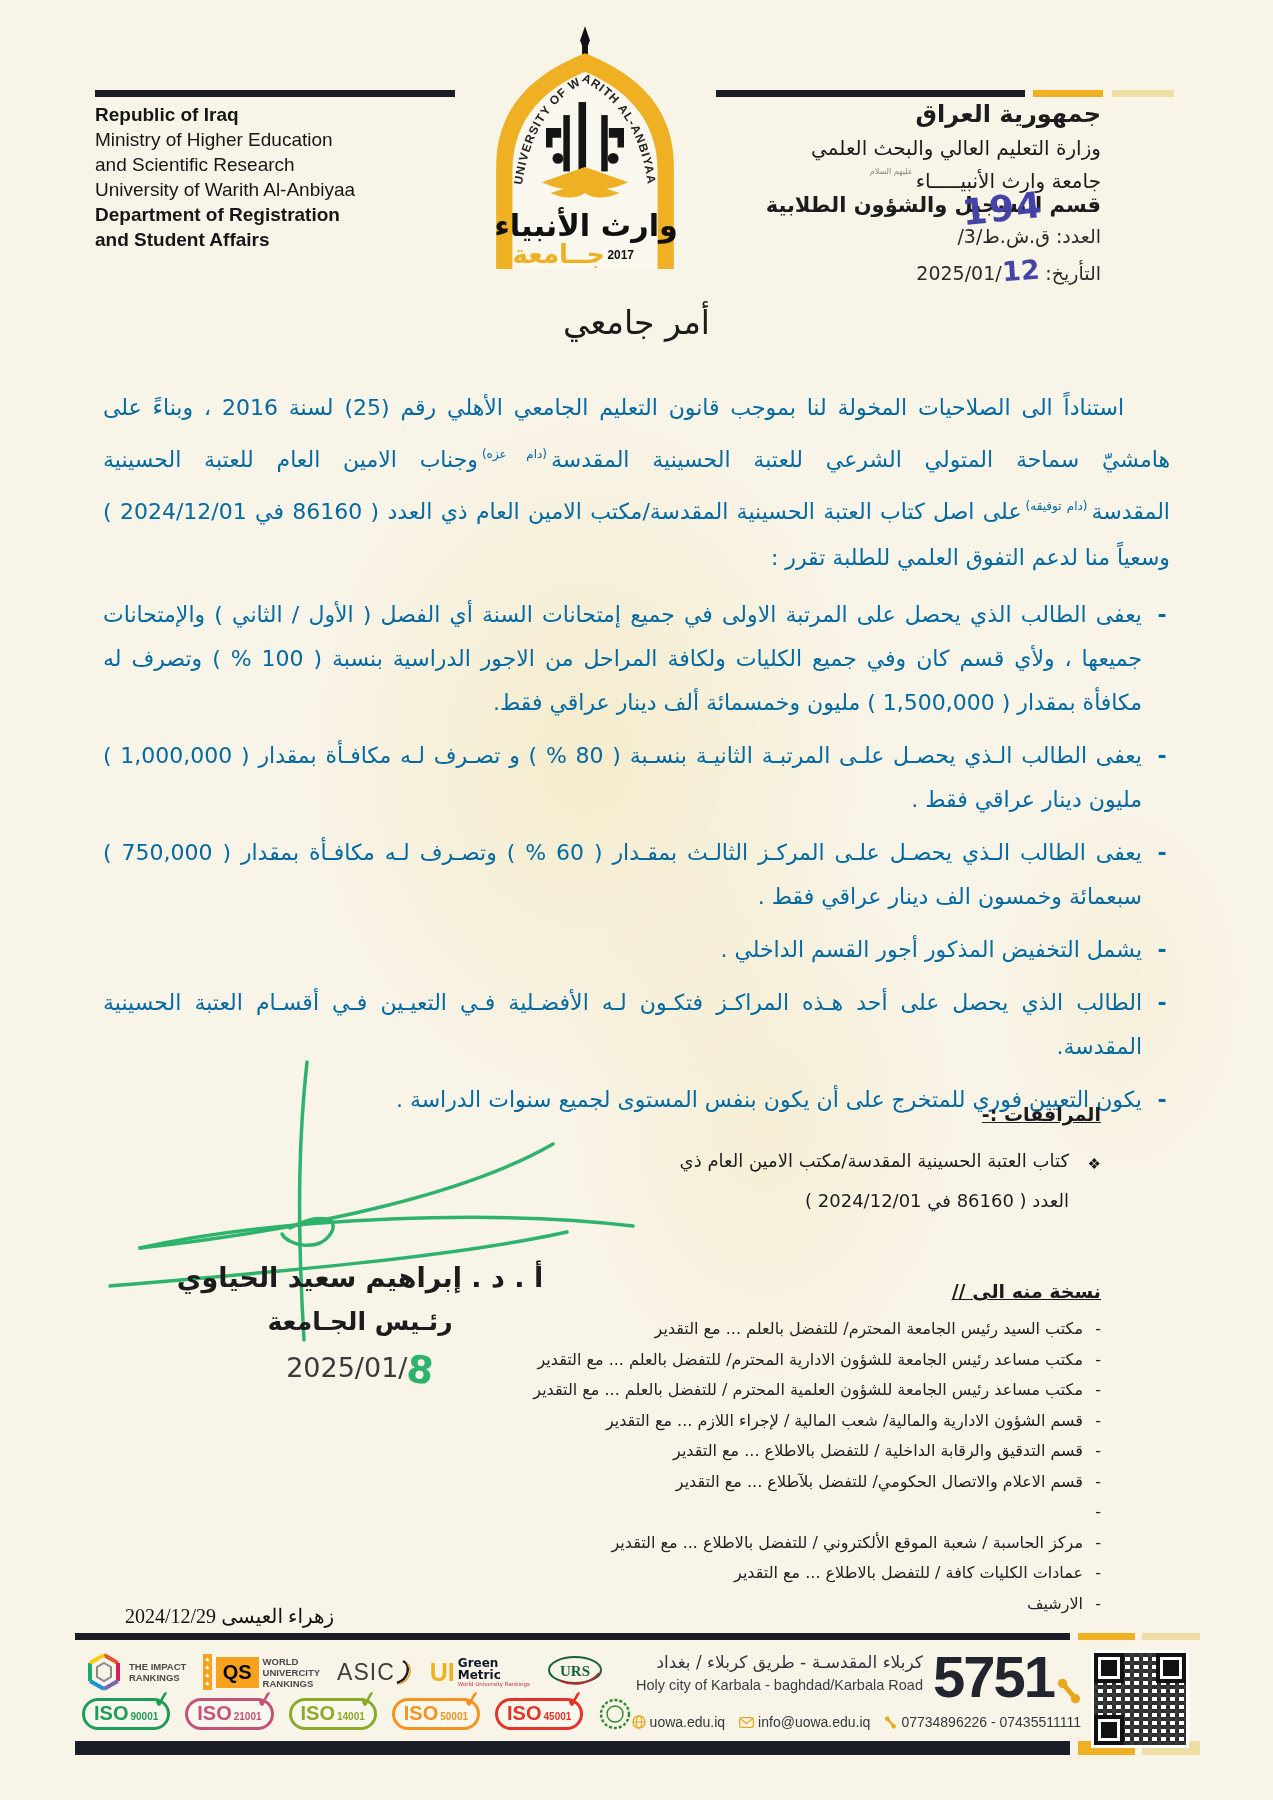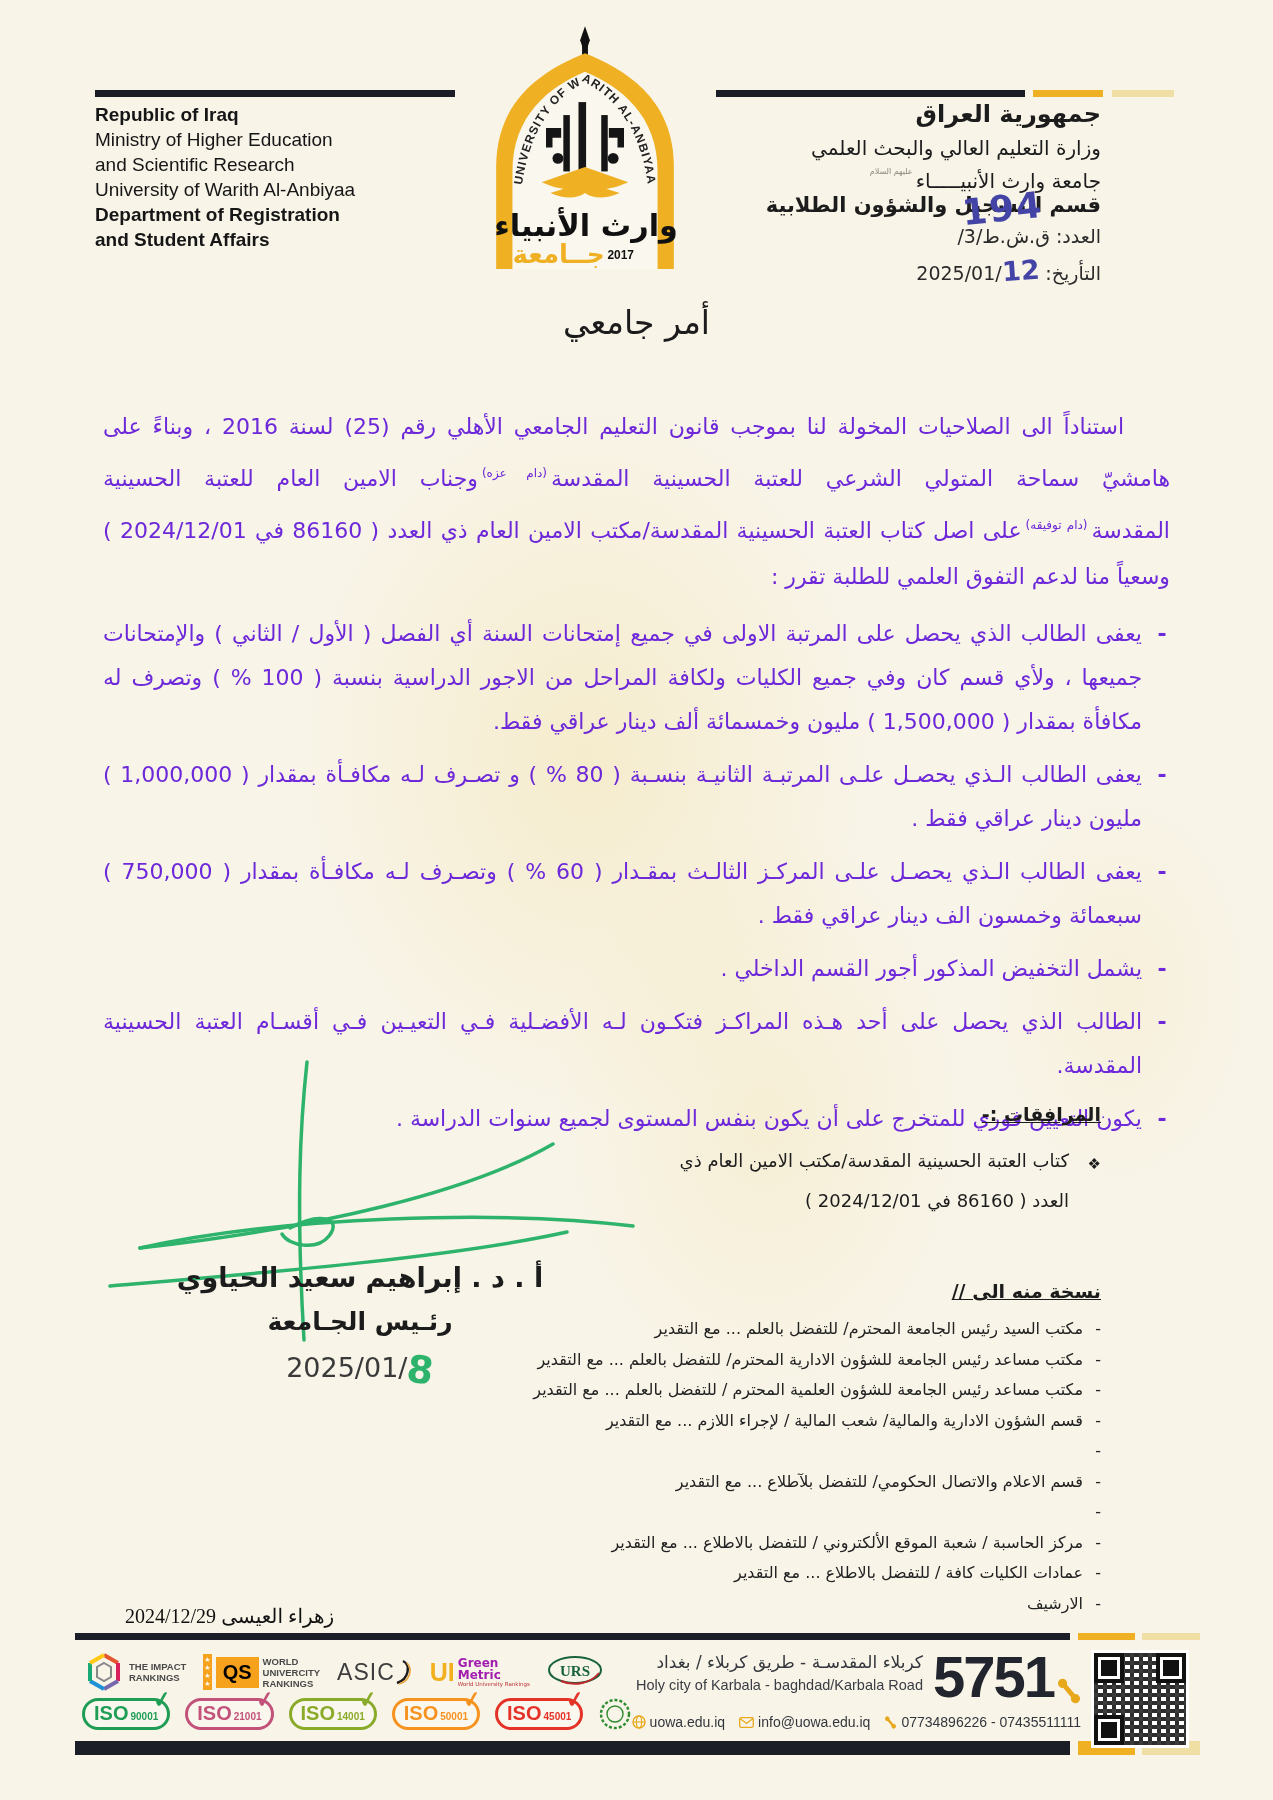--- a/index.html
+++ b/index.html
@@ -25,22 +25,22 @@
   .hdr-ar .honorific{font-size:8px;color:#8a8a7a;vertical-align:14px;margin-right:3px;}
   .hdr-ar .dept{font-weight:bold;font-size:21px;margin-bottom:8px;}
   .hdr-ar .numline,.hdr-ar .dateline{font-size:19px;color:#2a2a2a;margin-bottom:8px;}
   .hw-blue{font-family:"DejaVu Sans",sans-serif;color:#4444a6;font-weight:bold;}
   .hw-194{position:absolute;right:230px;top:188px;font-size:36px;transform:rotate(-6deg);letter-spacing:2px;}
   .hw-12{display:inline-block;font-size:27px;transform:rotate(-4deg);}
   .logo{position:absolute;left:455px;top:24px;}
 
   
   .doc-title{position:absolute;left:0;right:0;top:303px;text-align:center;font-size:33px;font-weight:normal;direction:rtl;}
-  .body{position:absolute;right:103px;left:103px;top:404px;direction:rtl;text-align:justify;
-        font-size:22px;line-height:46px;color:#6d28d9;}
+  .body{position:absolute;right:103px;left:103px;top:385px;direction:rtl;text-align:justify;
+        font-size:22px;line-height:46px;color:#0369a1;}
   .body .p1{margin:0 0 12px;text-indent:46px;}
   .sup{font-size:12px;vertical-align:9px;margin:0 4px;white-space:nowrap;}
   .bullets{margin-top:4px;}
   .bullet{display:flex;gap:12px;margin-bottom:9px;line-height:44px;}
   .bullet .dash{flex:0 0 16px;text-align:center;font-weight:bold;}
   .bullet .txt{flex:1;text-align:justify;}
 
   
   .attach{position:absolute;right:172px;top:1103px;width:440px;direction:rtl;text-align:right;}
   .attach .hd{font-size:19px;font-weight:bold;text-decoration:underline;margin-bottom:16px;}
@@ -71,21 +71,21 @@
   .impact{display:flex;align-items:center;gap:5px;}
   .qs{display:flex;align-items:center;gap:4px;}
   .qs .stars{background:#f6a21c;color:#fff;font-size:7px;line-height:8px;padding:2px 1px;display:flex;
              flex-direction:column;white-space:pre-line;text-align:center;}
   .qs .box{background:#f6a21c;color:#000000;font-weight:bold;font-size:20px;padding:4px 7px;
            font-family:"Liberation Sans",sans-serif;}
   .asic{display:flex;align-items:flex-start;font-family:"Liberation Sans",sans-serif;
         font-size:23px;color:#3d3d3d;letter-spacing:1px;}
   .ui{display:flex;align-items:center;gap:3px;}
   .ui .ui-big{color:#f2b01e;font-weight:bold;font-size:25px;font-family:"Liberation Sans",sans-serif;}
-  .ui .g1{color:#a21caf;font-size:12px;line-height:12px;font-weight:bold;}
+  .ui .g1{color:#0f172a;font-size:12px;line-height:12px;font-weight:bold;}
   .ui .sub{color:#b33;font-size:5.5px;}
   .iso-row{position:absolute;left:82px;top:1697px;display:flex;align-items:center;gap:15px;}
   .iso{position:relative;border:3px solid;border-radius:16px;padding:1px 9px 2px;font-weight:bold;
        font-family:"Liberation Sans",sans-serif;font-size:20px;background:rgba(255,255,255,.25);}
   .iso small{font-size:10px;font-weight:bold;margin-left:2px;}
   .iso .chk{position:absolute;top:-14px;right:-4px;font-size:22px;font-weight:bold;transform:rotate(-8deg);}
   .iso1{color:#1f9d55;border-color:#1f9d55;}
   .iso2{color:#c2527a;border-color:#c2527a;}
   .iso3{color:#8aab2a;border-color:#8aab2a;}
   .iso4{color:#f6921e;border-color:#f6921e;}
@@ -246,20 +246,21 @@
     <div class="row">
         <span class="dash">-</span>
         <span>مكتب مساعد رئيس الجامعة للشؤون العلمية المحترم / للتفضل بالعلم ... مع التقدير</span>
       </div>
     <div class="row">
         <span class="dash">-</span>
         <span>قسم الشؤون الادارية والمالية/ شعب المالية / لإجراء اللازم ... مع التقدير</span>
       </div>
     <div class="row">
         <span class="dash">-</span>
+        <span>قسم التدقيق والرقابة الداخلية / للتفضل بالاطلاع ... مع التقدير</span>
       </div>
     <div class="row">
         <span class="dash">-</span>
         <span>قسم الاعلام والاتصال الحكومي/ للتفضل بلآطلاع ... مع التقدير</span>
       </div>
     <div class="row">
         <span class="dash">-</span>
       </div>
     <div class="row">
         <span class="dash">-</span>

